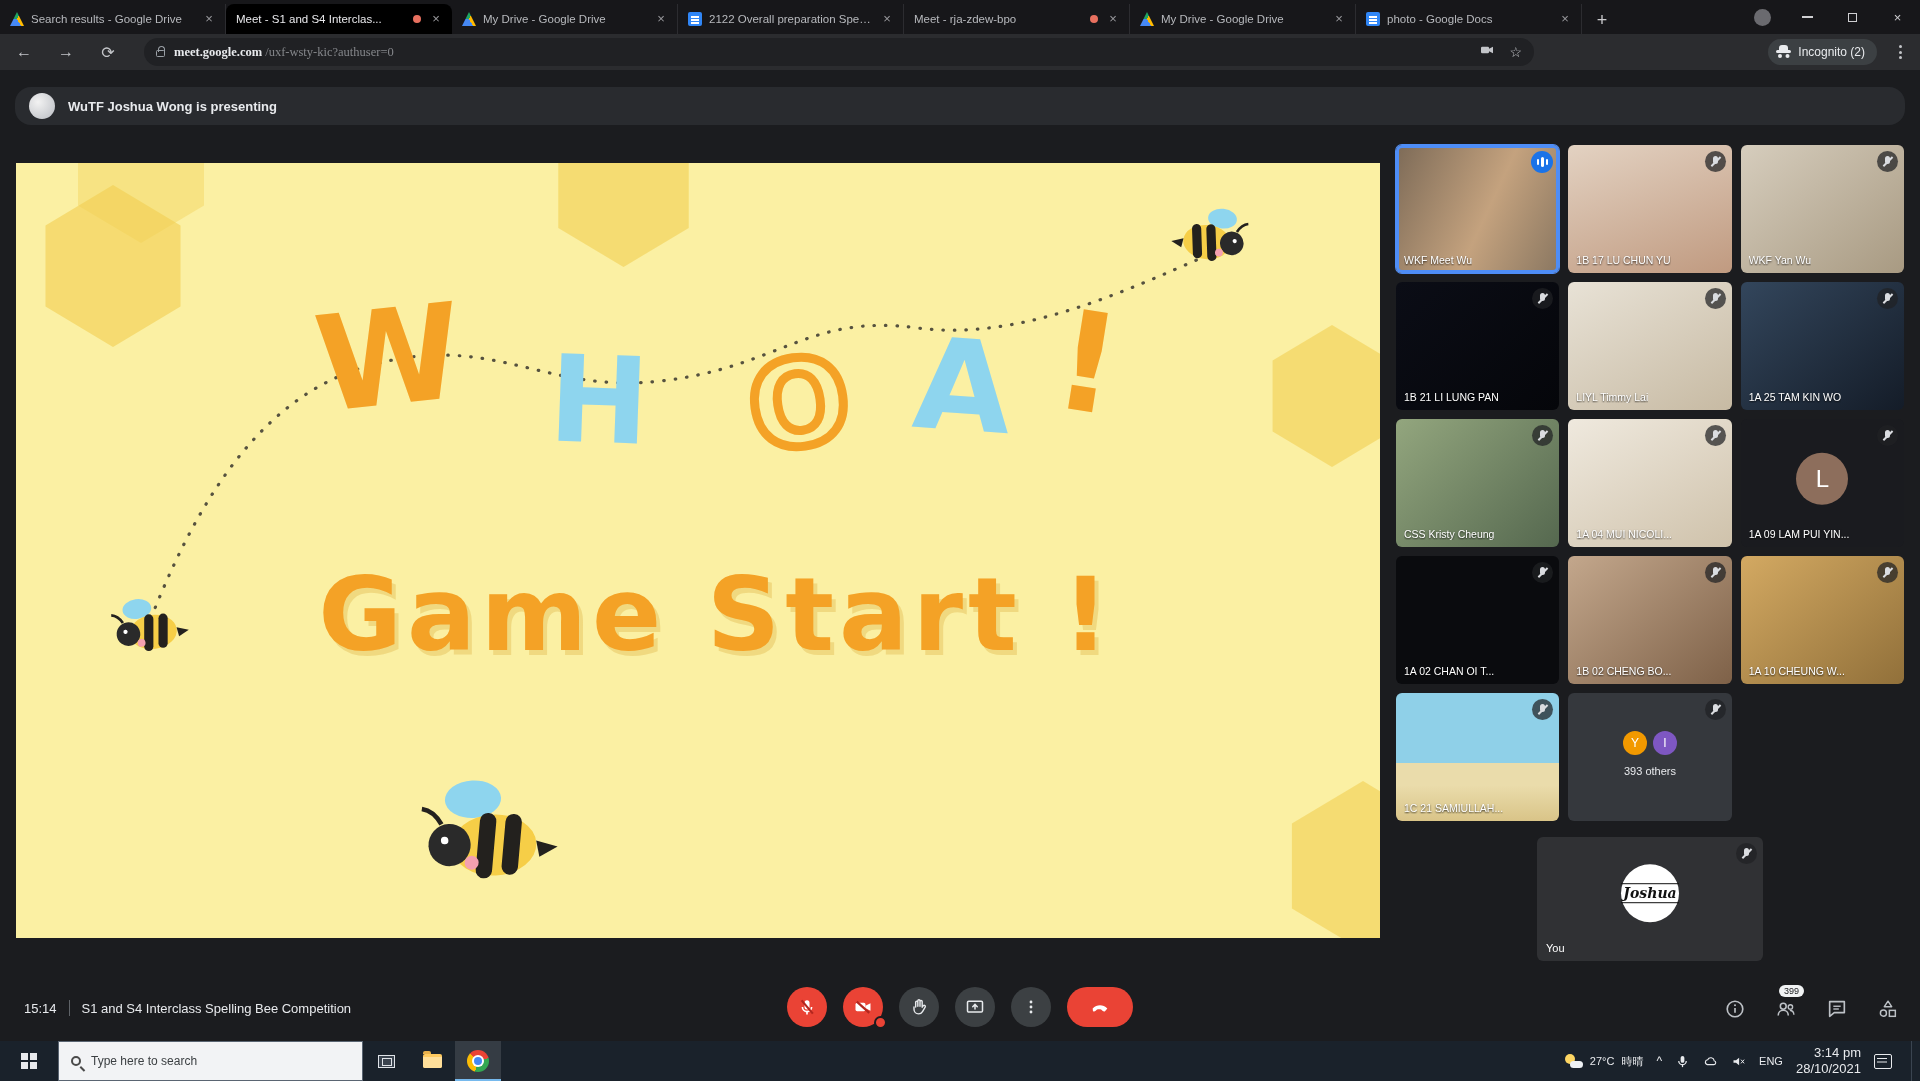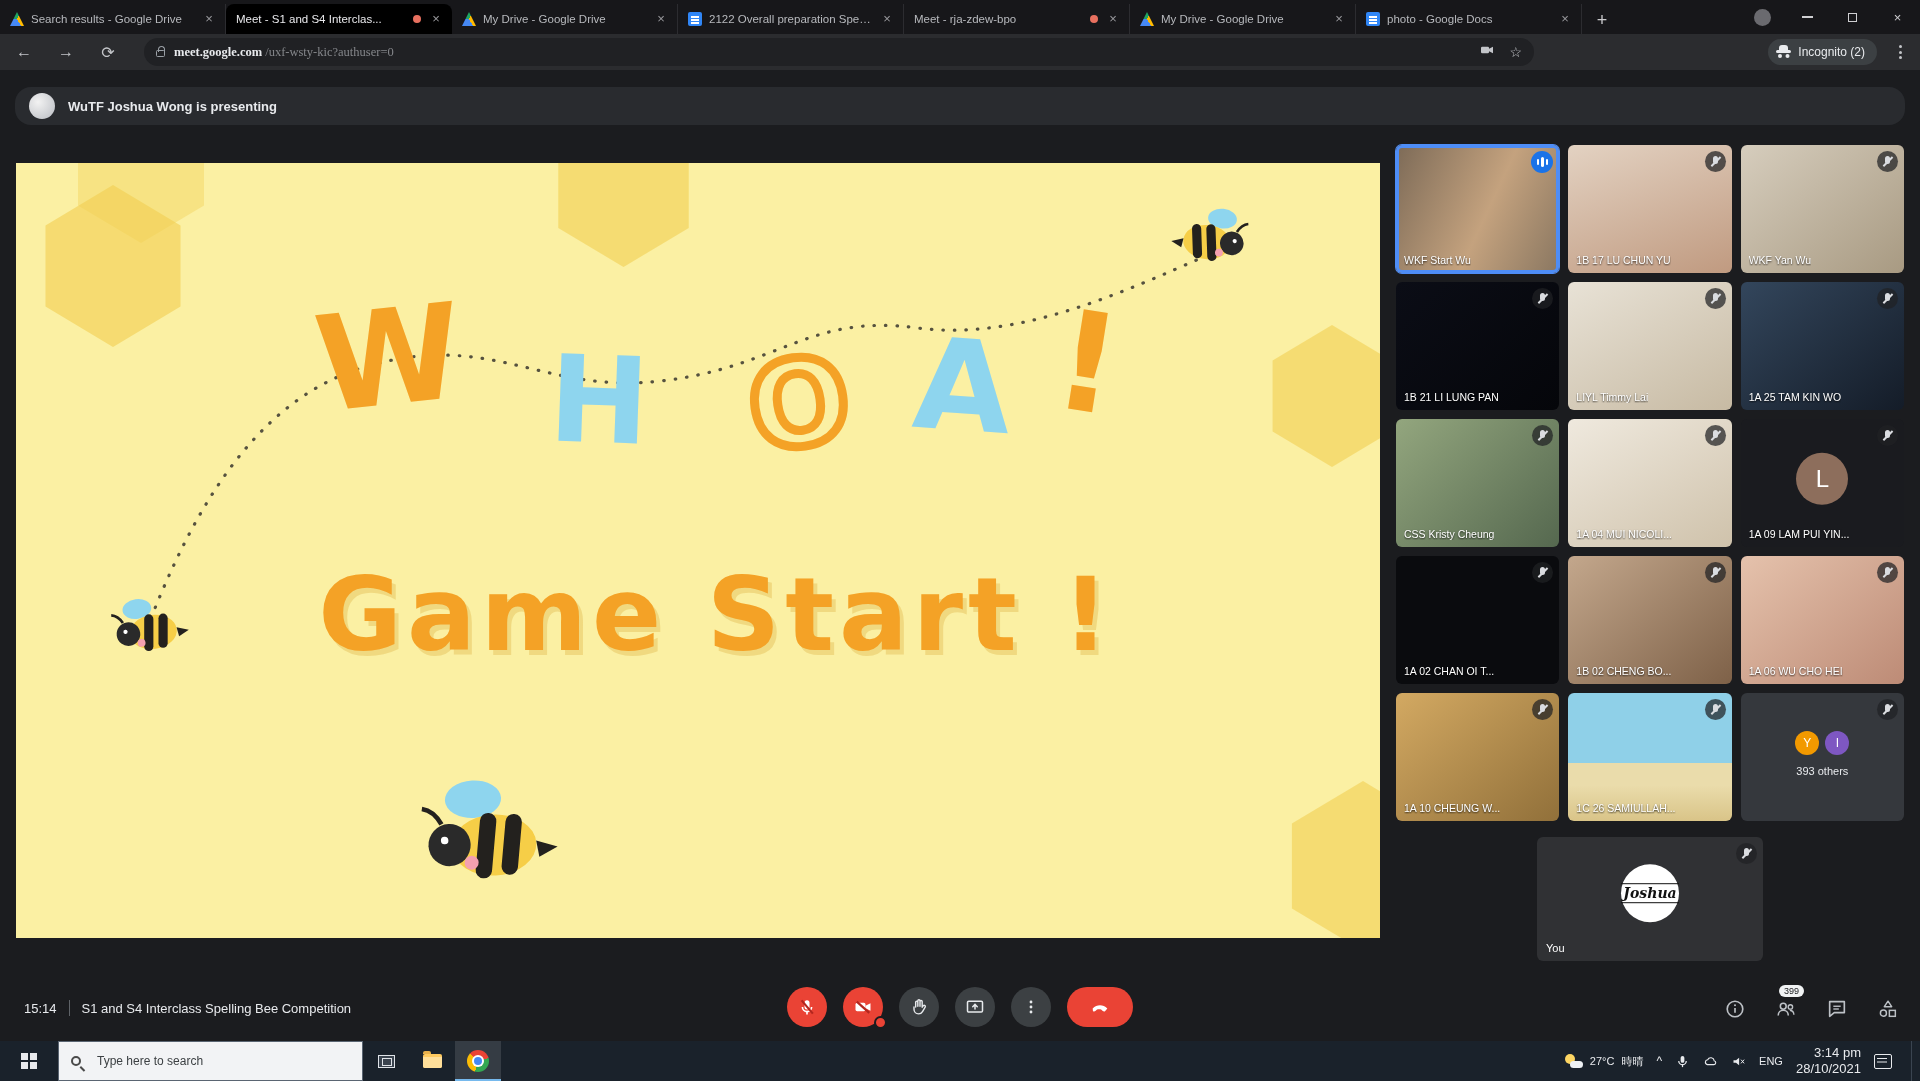--- a/index.html
+++ b/index.html
@@ -162,21 +162,21 @@
   .countbadge { position:absolute; top:-12px; right:-6px; background:#f1f3f4; color:#202124;
                 font-size:9px; border-radius:8px; padding:1px 5px; }
 
   
   .taskbar { position:absolute; left:0; top:1041px; width:1920px; height:40px; background:#1a222b;
              display:flex; align-items:center; }
   .startbtn { width:58px; height:40px; display:flex; align-items:center; justify-content:center; }
   .winlogo { width:16px; height:16px; display:grid; grid-template-columns:1fr 1fr; gap:1.5px; }
   .winlogo i { background:#e8eaed; }
   .searchbox { width:305px; height:40px; background:#f2f3f5; display:flex; align-items:center;
-               gap:16px; padding:0 12px; border:1px solid #5a6572; }
+               gap:10px; padding:0 12px; border:1px solid #5a6572; }
   .mag { width:10px; height:10px; border:2px solid #4a4a4a; border-radius:50%; position:relative; }
   .mag:after { content:""; position:absolute; left:8px; top:8px; width:6px; height:2px;
                background:#4a4a4a; transform:rotate(45deg); transform-origin:0 0; }
   .searchbox span { color:#3c4043; font-size:12px; }
   .taskic { width:46px; height:40px; display:flex; align-items:center; justify-content:center; position:relative; }
   .taskic.activeapp { background:rgba(255,255,255,.12); box-shadow:inset 0 -2px 0 #76b9ed; }
   .tv { width:17px; height:13px; border:1.5px solid #dfe3e8; position:relative; background:#39424d; }
   .tv:before { content:""; position:absolute; left:3px; top:2px; width:8px; height:6px; border:1.2px solid #dfe3e8; }
   .folder { width:19px; height:14px; background:#ffca5f; border-radius:2px; position:relative; }
   .folder:before { content:""; position:absolute; top:-3px; left:0; width:8px; height:3px;
@@ -355,21 +355,21 @@
     </div>
 
     <div class="rail">
       <div class="grid">
         <div class="tile t0 speaking">
           <span class="speak">
               <i></i>
               <i></i>
               <i></i>
             </span>
-          <span class="tname">WKF Start Wu</span>
+          <span class="tname">WKF Meet Wu</span>
         </div>
         <div class="tile t1">
           <span class="micoff"></span>
           <span class="tname">1B 17 LU CHUN YU</span>
         </div>
         <div class="tile t2">
           <span class="micoff"></span>
           <span class="tname">WKF Yan Wu</span>
         </div>
         <div class="tile t3">
@@ -398,31 +398,27 @@
           <span class="tname">1A 09 LAM PUI YIN...</span>
         </div>
         <div class="tile t9">
           <span class="micoff"></span>
           <span class="tname">1A 02 CHAN OI T...</span>
         </div>
         <div class="tile t10">
           <span class="micoff"></span>
           <span class="tname">1B 02 CHENG BO...</span>
         </div>
-        <div class="tile t11">
-          <span class="micoff"></span>
-          <span class="tname">1A 06 WU CHO HEI</span>
-        </div>
         <div class="tile t12">
           <span class="micoff"></span>
           <span class="tname">1A 10 CHEUNG W...</span>
         </div>
         <div class="tile t13">
           <span class="micoff"></span>
-          <span class="tname">1C 26 SAMIULLAH...</span>
+          <span class="tname">1C 21 SAMIULLAH...</span>
         </div>
         <div class="tile t14">
           <span class="micoff"></span>
           <span class="others-av">
             <b class="av-y">Y</b>
             <b class="av-i">I</b>
           </span>
           <span class="others-label">393 others</span>
         </div>
       </div>

